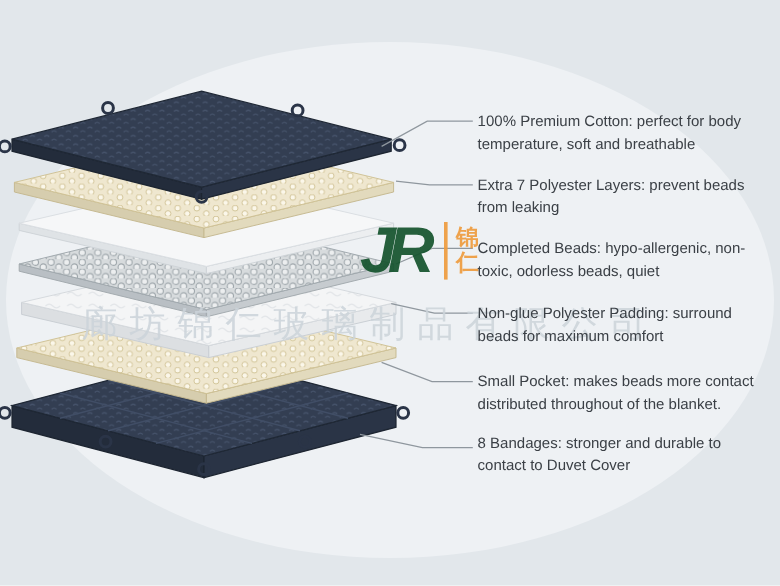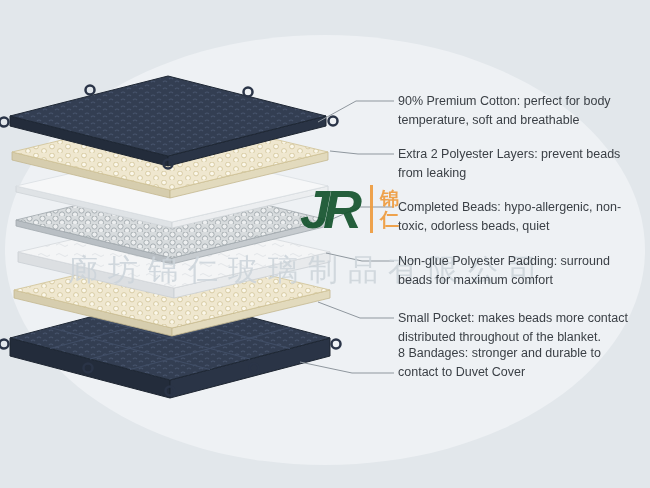--- a/index.html
+++ b/index.html
@@ -150,20 +150,20 @@
 
   <div class="logo">
     <span class="logo-jr">JR</span>
     <span class="logo-bar"></span>
     <span class="logo-cn">
       <span>锦</span>
       <span>仁</span>
     </span>
   </div>
 
-  <div class="callout" style="top:92px">90% Premium Cotton: perfect for body temperature, soft and breathable</div>
-  <div class="callout" style="top:145px">Extra 2 Polyester Layers: prevent beads from leaking</div>
+  <div class="callout" style="top:92px">100% Premium Cotton: perfect for body temperature, soft and breathable</div>
+  <div class="callout" style="top:145px">Extra 7 Polyester Layers: prevent beads from leaking</div>
   <div class="callout" style="top:198px">Completed Beads: hypo-allergenic, non-toxic, odorless beads, quiet</div>
   <div class="callout" style="top:252px">Non-glue Polyester Padding: surround beads for maximum comfort</div>
   <div class="callout" style="top:309px">Small Pocket: makes beads more contact distributed throughout of the blanket.</div>
-  <div class="callout" style="top:344px">8 Bandages: stronger and durable to contact to Duvet Cover</div>
+  <div class="callout" style="top:360px">8 Bandages: stronger and durable to contact to Duvet Cover</div>
 
 </div>
 
 </body></html>

